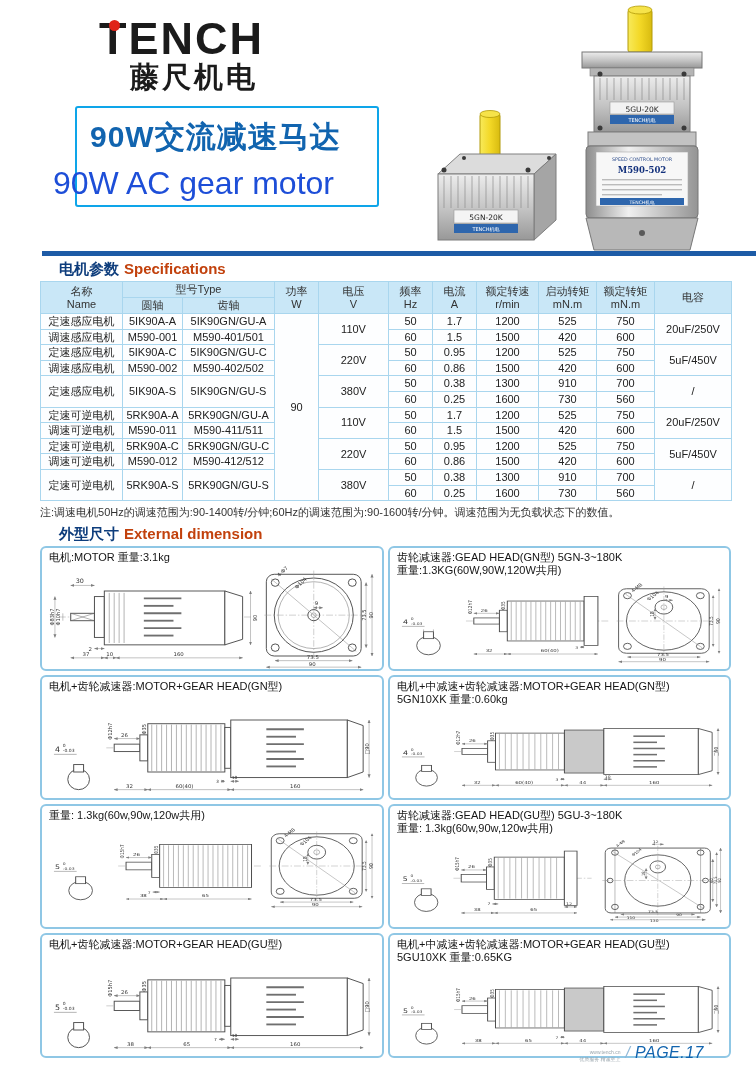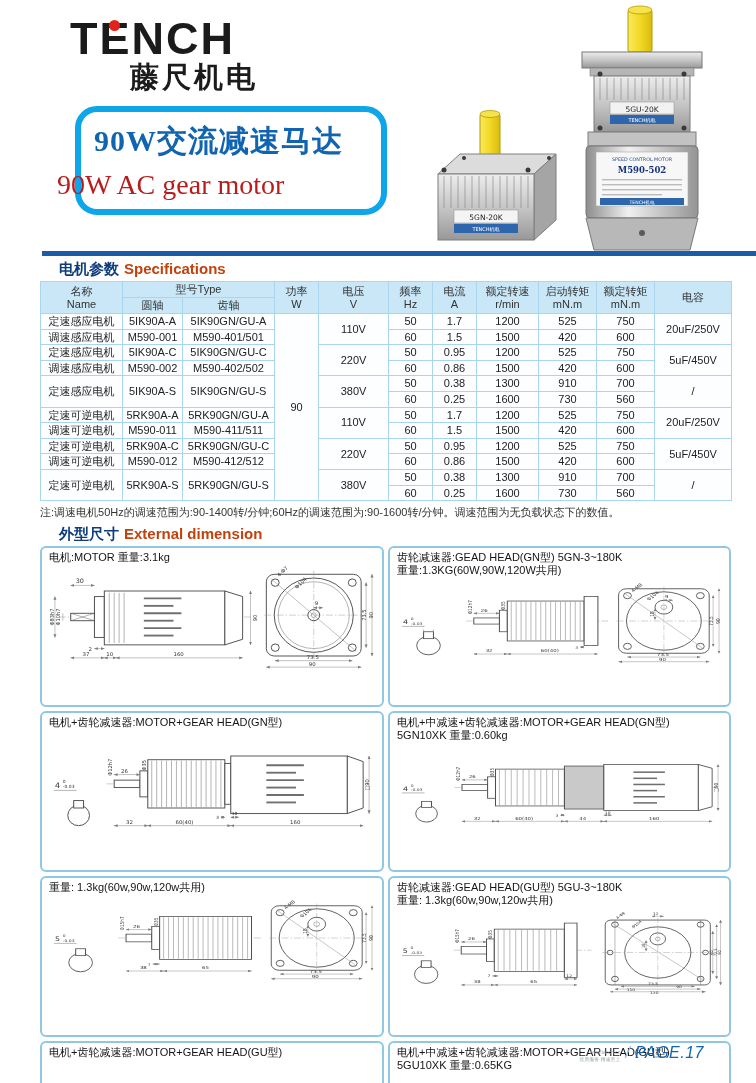--- a/index.html
+++ b/index.html
@@ -2,28 +2,28 @@
 <html><head>
 <meta charset="utf-8">
 <style>
   html,body{margin:0;padding:0;background:#fff;}
   body{width:756px;height:1083px;position:relative;overflow:hidden;
        font-family:"Liberation Sans","DejaVu Sans",sans-serif;color:#222;}
   .hidden-defs{position:absolute;width:0;height:0;}
 
   
   .logo{position:absolute;left:70px;top:16px;}
-  .logo-word{font-weight:900;font-size:45px;letter-spacing:2px;color:#1b1b1b;line-height:46px;}
+  .logo-word{font-weight:900;font-size:45px;letter-spacing:2px;color:#1b1b1b;line-height:46px;margin-left:29px;}
   .logo-dot{position:absolute;left:39px;top:4px;width:11px;height:11px;border-radius:50%;background:#e02419;}
   .logo-zh{font-size:29px;font-weight:700;color:#1b1b1b;margin:-4px 0 0 60px;letter-spacing:3px;}
 
   .banner{position:absolute;left:75px;top:106px;width:300px;height:97px;
-          border:6px solid #0ea5e9;border-radius:22px;font-family:Liberation Serif, serif;}
+          border:2px solid #0ea5e9;border-radius:3px;}
   .banner-zh{position:absolute;left:13px;top:9px;font-size:30px;font-weight:800;color:#1164af;letter-spacing:1px;white-space:nowrap;}
-  .banner-en{position:absolute;left:-24px;top:57px;font-size:28px;color:#b91c1c;white-space:nowrap;}
+  .banner-en{position:absolute;left:-24px;top:57px;font-size:32px;color:#1d4ed8;white-space:nowrap;}
 
   .bluebar{position:absolute;left:42px;top:251px;width:714px;height:5px;background:#1d5ba6;}
   .edge-tick{position:absolute;left:726px;top:588px;width:5px;height:12px;background:#4ab9b1;}
 
   .photos{position:absolute;left:418px;top:2px;}
 
   
   .content{position:absolute;left:40px;top:260px;width:691px;}
   .sec-title{font-size:15px;font-weight:700;line-height:18px;}
   .sec-zh{color:#0e3d7c;margin-right:5px;padding-left:19px;}
@@ -31,21 +31,21 @@
 
   table.spec{border-collapse:collapse;width:691px;margin-top:3px;font-size:11px;table-layout:fixed;}
   table.spec th,table.spec td{border:1px solid #a9d6ee;text-align:center;padding:0;font-weight:400;}
   table.spec thead th{background:#c9e7f7;line-height:13px;padding:1px 0;color:#333;}
   table.spec tbody td{line-height:14.6px;color:#222;background:#fdfeff;}
   .hl{display:block;}
 
   .note{font-size:11px;color:#333;margin:4px 0 5px 0;}
 
   .panels{display:grid;grid-template-columns:344px 343px;gap:4px;margin-top:3px;}
-  .panel{border:2px solid #8fc7e5;border-radius:6px;height:161px;box-sizing:border-box;
+  .panel{border:2px solid #8fc7e5;border-radius:6px;height:125px;box-sizing:border-box;
          padding:3px 7px;background:#fff;position:relative;}
   .ptitle{font-size:11px;color:#141414;line-height:13px;white-space:nowrap;}
   svg.draw{display:block;width:100%;margin-top:1px;}
   svg.d1{height:104px;} svg.d2{height:86px;}
 
   
   .ol{stroke:#4d4d4d;stroke-width:1;fill:#fff;}
   .oln{stroke:#4d4d4d;stroke-width:1;fill:none;}
   .fn{stroke:#6f6f6f;stroke-width:.55;fill:none;}
   .slot{stroke:#6f6f6f;stroke-width:2;fill:none;}

